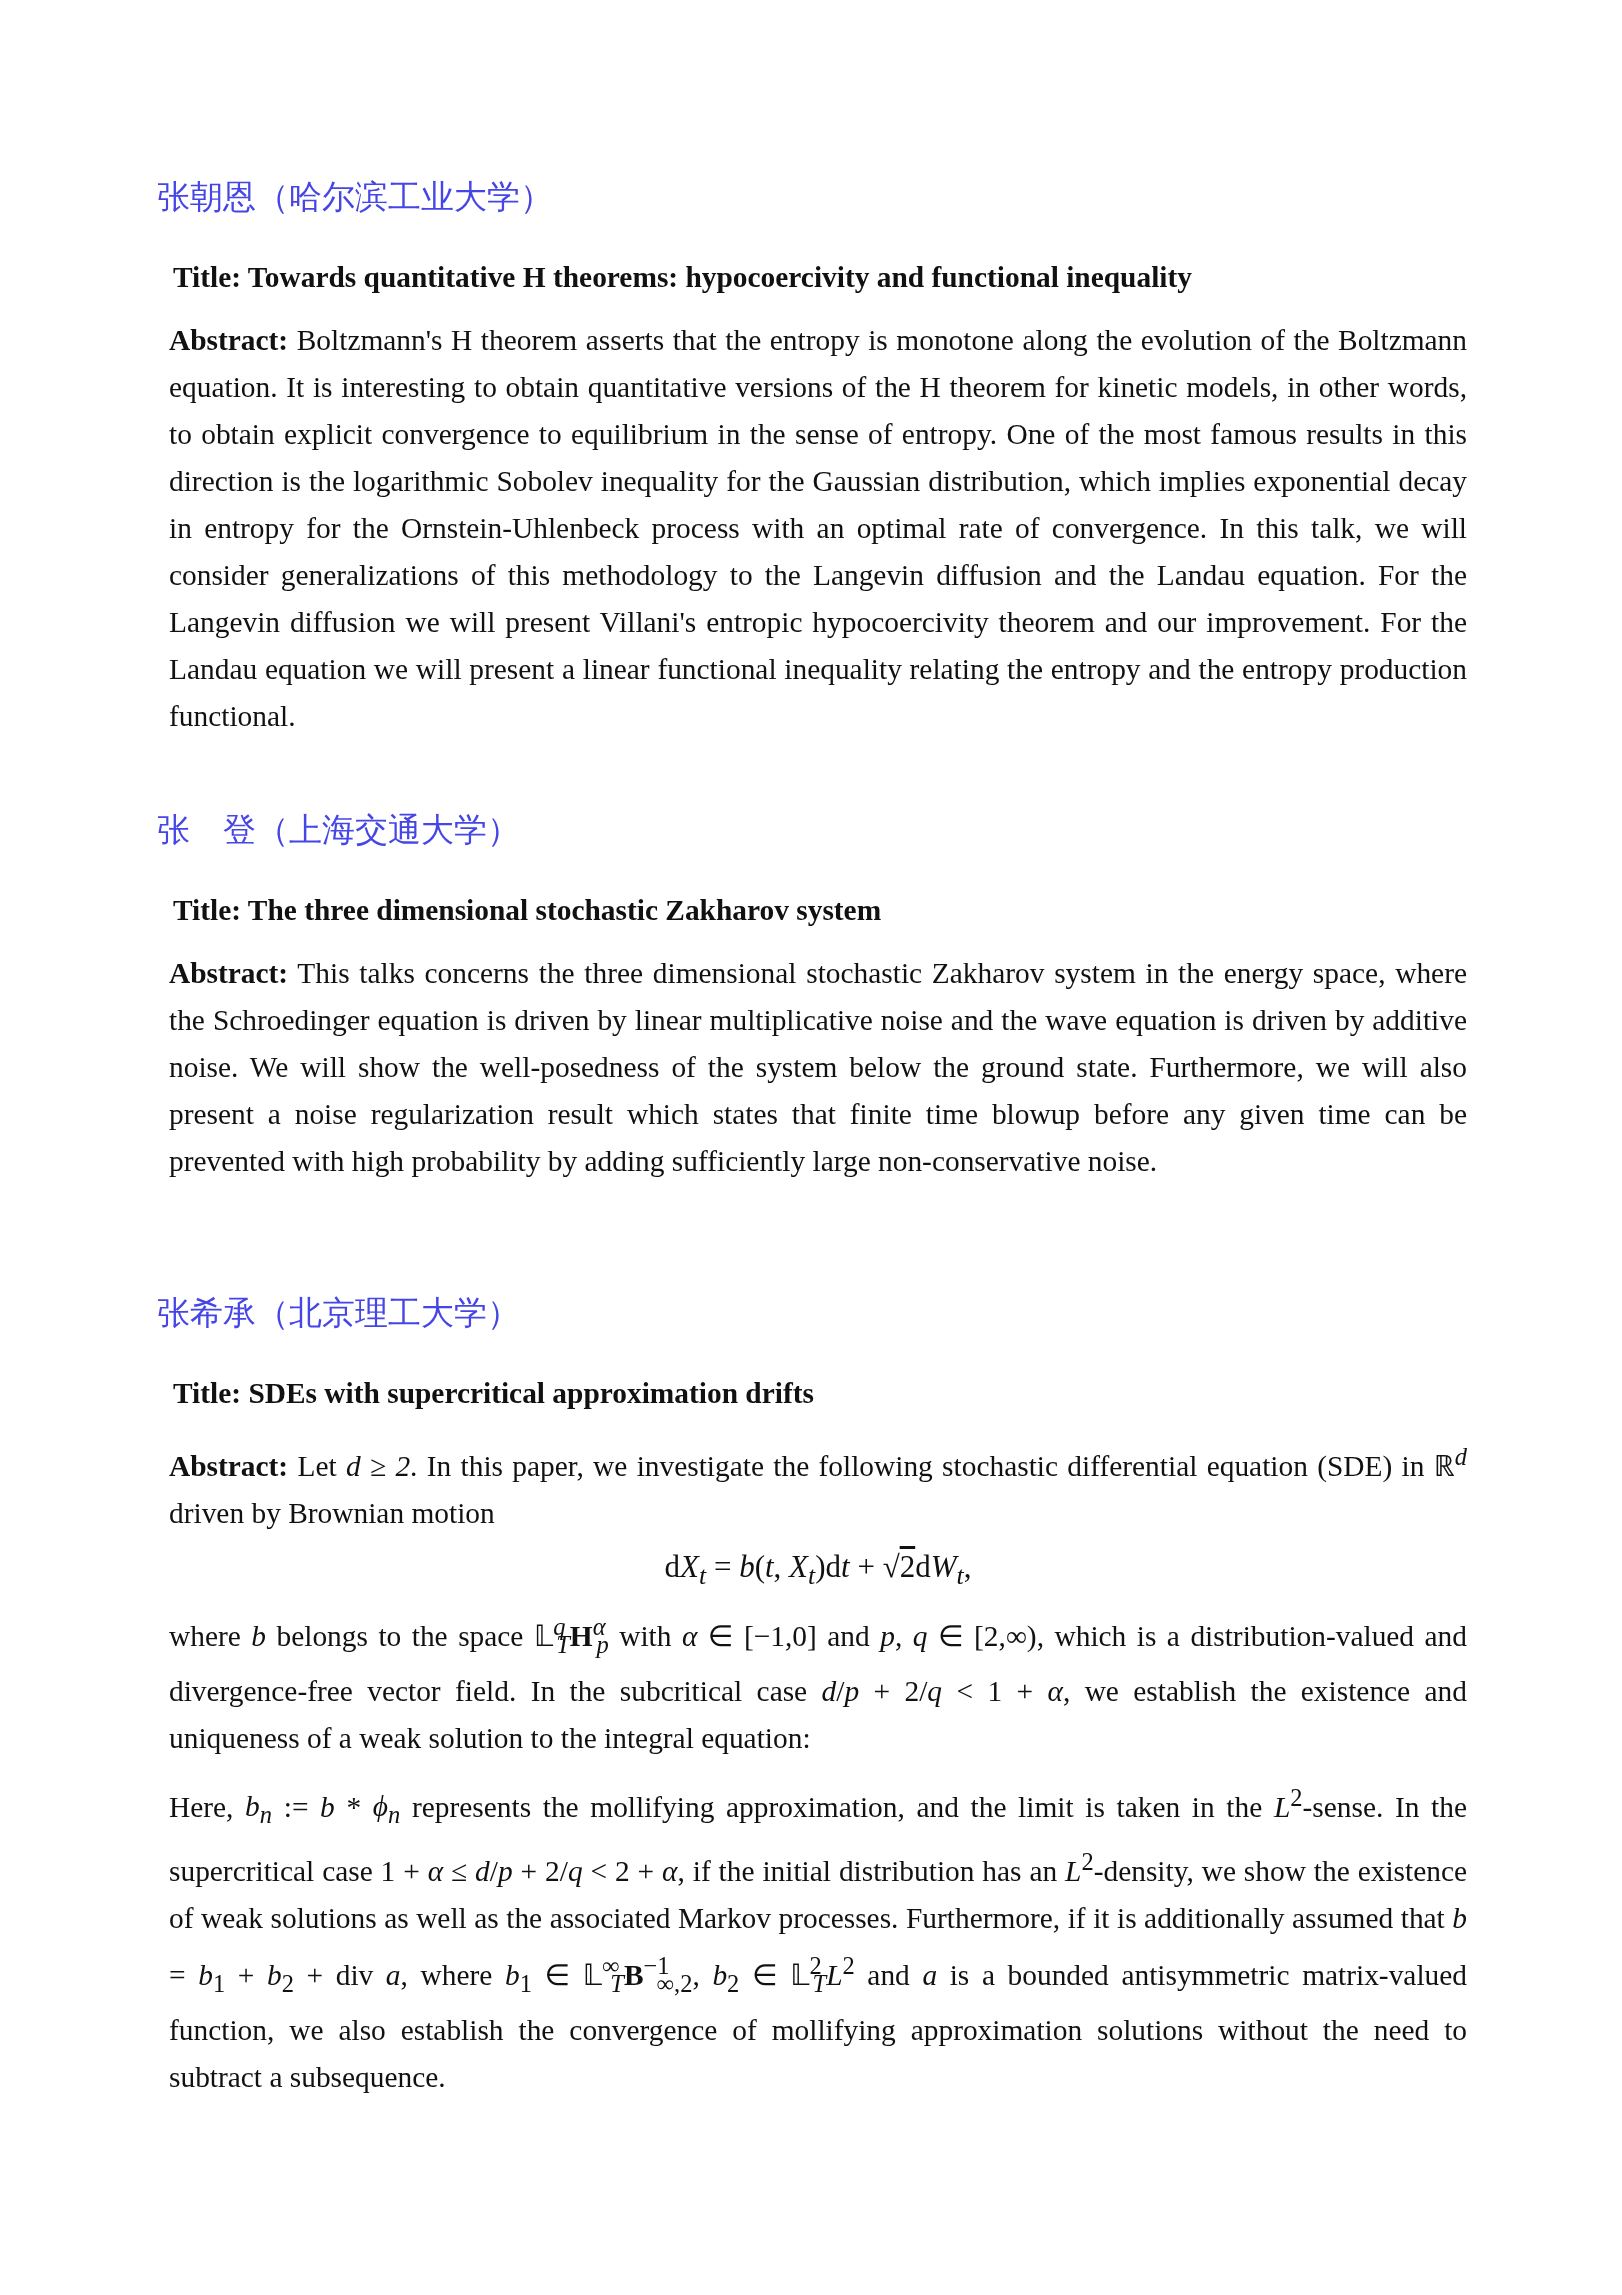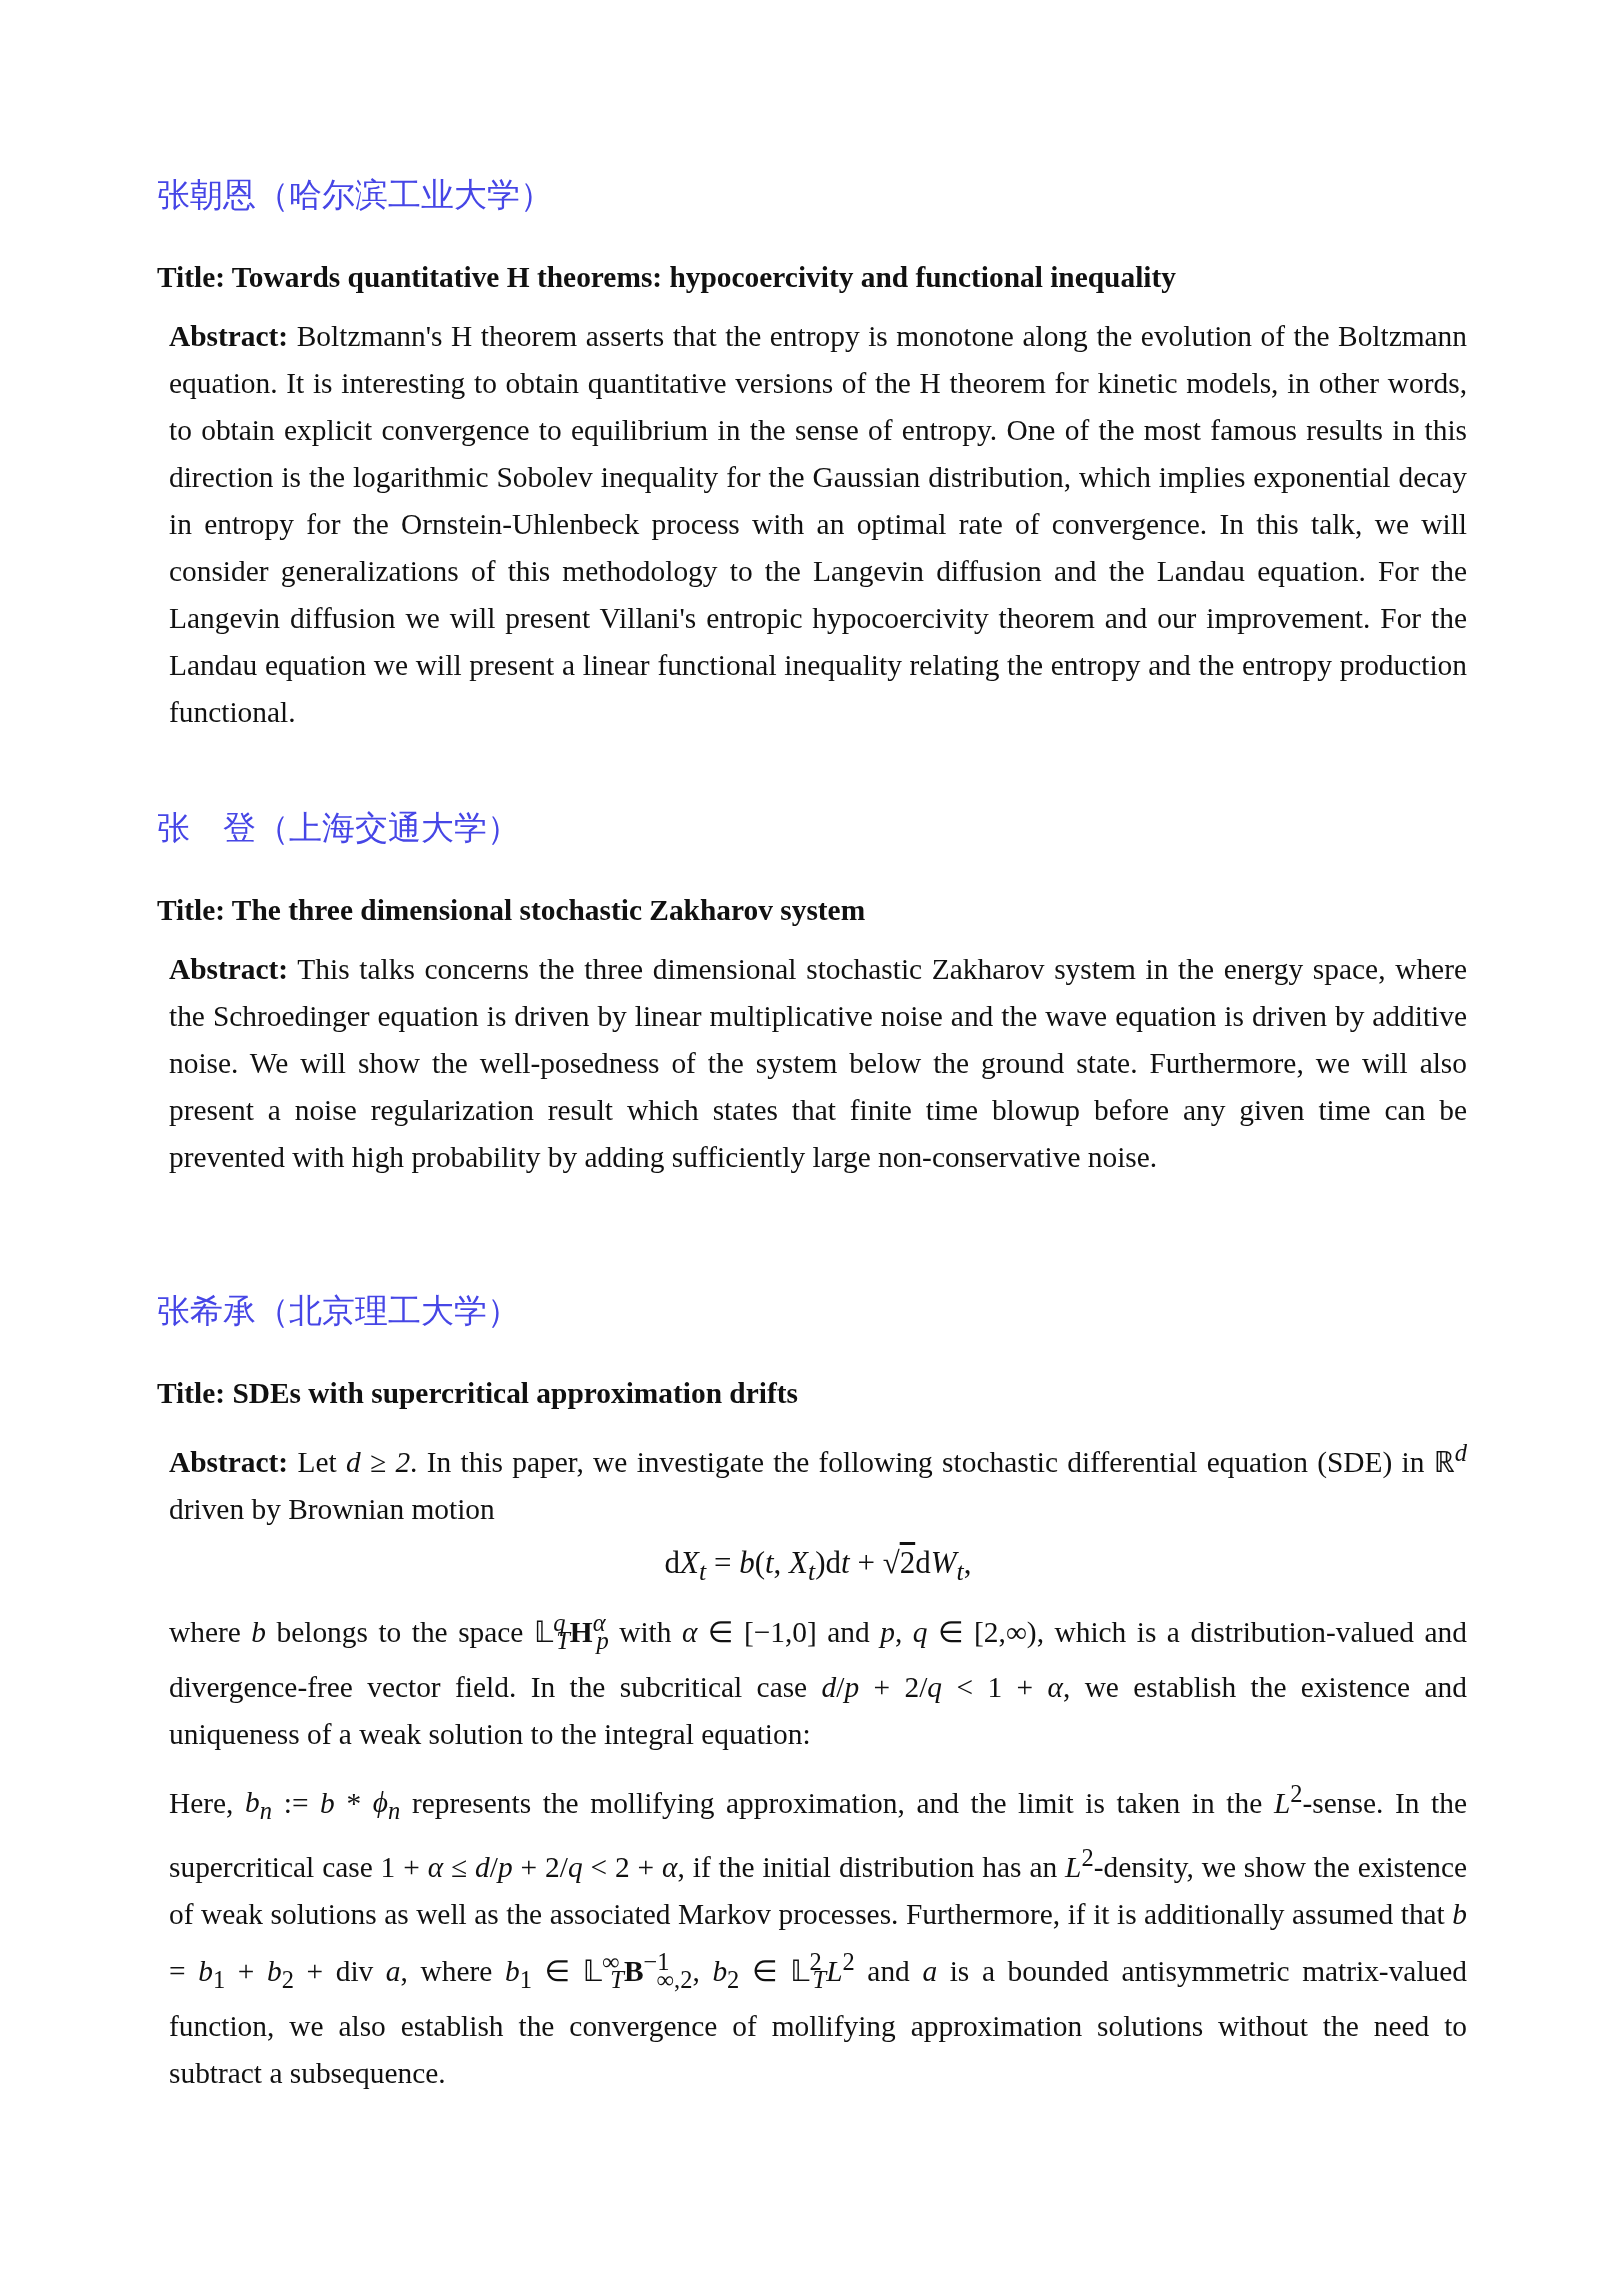--- a/index.html
+++ b/index.html
@@ -1,23 +1,23 @@
 <!DOCTYPE html>
 <html style="font-size:10.5px"><head>
 <meta charset="utf-8">
 <style>
   html, body { margin:0; padding:0; background:#ffffff; }
   body { width:1622px; height:2295px; position:relative; overflow:hidden;
          font-family:"DejaVu Serif", "Liberation Serif", serif; color:#111; }
   .page { position:absolute; left:157px; top:0; width:1322px; }
   .section { position:absolute; left:0; width:1322px; }
-  .speaker { font-family:Liberation Mono, monospace; color:#4646e6; font-size:33px; line-height:39px; margin:0; }
+  .speaker { font-family:Liberation Serif, serif; color:#4646e6; font-size:33px; line-height:39px; margin:0; }
   .para { font-family:"Liberation Serif", serif; font-size:29.4px; line-height:47px; text-align:justify; margin:12px; }
   .para b { font-weight:bold; }
-  .title-line { font-family:"Liberation Serif", serif; font-size:29.4px; line-height:47px; font-weight:bold; margin:0; }
+  .title-line { font-family:"Liberation Serif", serif; font-size:29.4px; line-height:47px; font-weight:bold; margin:16px; }
   .display { font-family:"Liberation Serif", serif; font-size:31px; text-align:center; margin:0; }
   i { font-style:italic; }
 </style>
 </head>
 <body>
 
 <div class="page">
 
   <div class="section" style="top:178px;">
     <p class="speaker">张朝恩（哈尔滨工业大学）</p>

